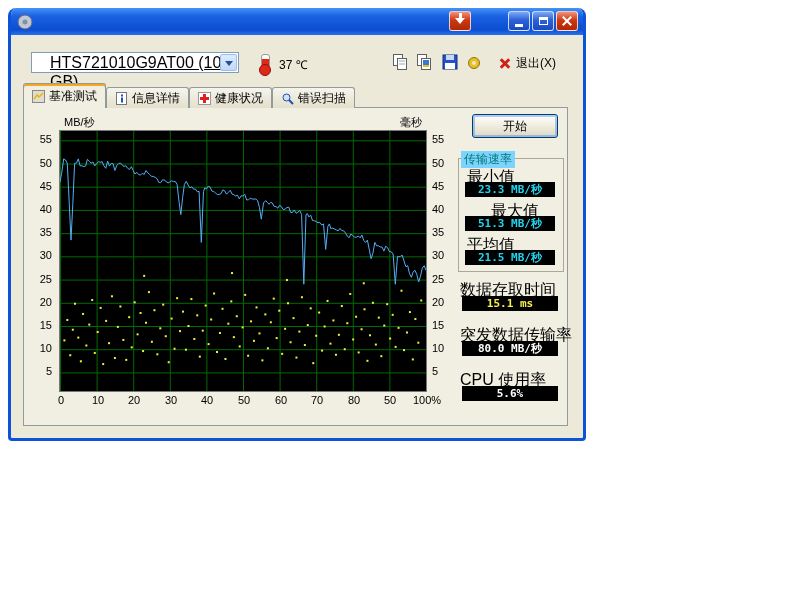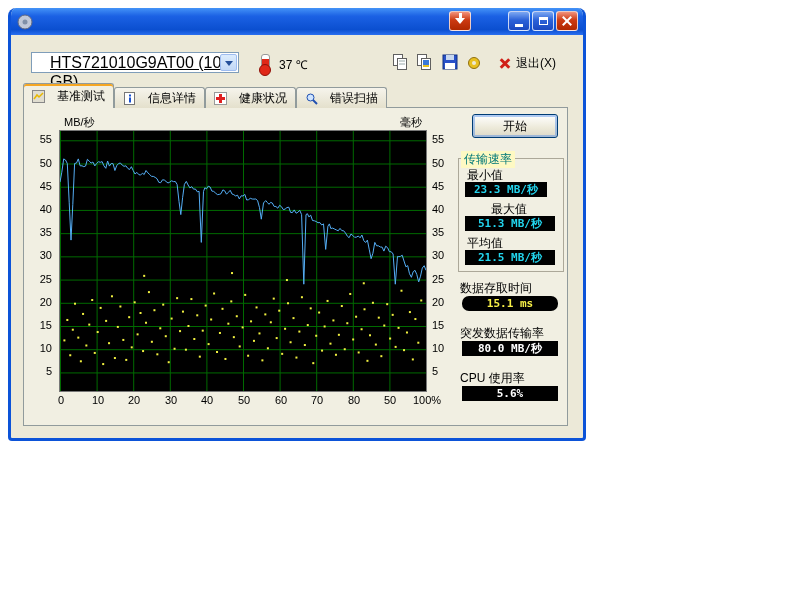--- a/index.html
+++ b/index.html
@@ -40,44 +40,44 @@
   .temp-label{position:absolute;left:268px;top:48px;font-size:12px;}
   .icon-btn{position:absolute;top:43px;width:22px;height:22px;display:flex;align-items:center;
             justify-content:center;cursor:pointer;}
   .exit-btn{position:absolute;left:488px;top:45px;height:20px;display:flex;align-items:center;
             gap:5px;cursor:pointer;font-size:12px;}
   .xicon{position:relative;width:12px;height:12px;}
   .xicon::before,.xicon::after{content:"";position:absolute;left:0;top:5px;width:12px;height:3px;background:#d02018;}
   .xicon::before{transform:rotate(45deg);} .xicon::after{transform:rotate(-45deg);}
   
   .tabstrip{position:absolute;left:12px;top:76px;height:24px;display:flex;align-items:flex-end;z-index:3;}
-  .tab{display:flex;align-items:center;gap:12px;padding:0 8px;border:1px solid #919b9c;border-bottom:none;
+  .tab{display:flex;align-items:center;gap:4px;padding:0 8px;border:1px solid #919b9c;border-bottom:none;
        border-radius:3px 3px 0 0;height:20px;font-size:12px;cursor:pointer;
        background:linear-gradient(180deg,#f6f4ec,#e4e0cc);}
   .tab.active{height:24px;background:#f1efe2;box-shadow:inset 0 2px 0 #f5a623;}
   
   .tabpage{position:absolute;left:12px;top:99px;width:545px;height:319px;background:#f1efe2;
            border:1px solid #919b9c;box-sizing:border-box;z-index:2;}
   .axis-title{position:absolute;font-size:11px;}
   .chart-frame{position:absolute;left:35px;top:22px;width:366px;height:260px;border:1px solid #777;
                box-sizing:content-box;}
   #left-axis{position:absolute;left:2px;top:22px;width:30px;height:260px;}
   #left-axis span{display:block;width:100%;text-align:right;box-sizing:border-box;padding-right:2px;}
   #right-axis{position:absolute;left:404px;top:22px;width:34px;height:260px;}
   #x-axis{position:absolute;left:35px;top:286px;width:370px;height:13px;}
   
   .start-btn{position:absolute;left:448px;top:6px;width:84px;height:22px;
              background:linear-gradient(180deg,#ffffff,#ece9d8 60%,#dcd8c8);
              border:1px solid #003c74;border-radius:3px;font-size:12px;
              box-shadow:inset 0 0 0 2px rgba(80,140,230,.45);cursor:pointer;
              display:flex;align-items:center;justify-content:center;}
   
-  .lbl{position:absolute;font-size:12px;white-space:nowrap;}
+  .lbl{position:absolute;font-size:16px;white-space:nowrap;}
   .group{position:absolute;left:434px;top:50px;width:104px;height:112px;border:1px solid #aca899;}
-  .group-caption{position:absolute;left:2px;top:-8px;background:#fef9c3;padding:0 3px;
+  .group-caption{position:absolute;left:2px;top:-8px;background:#7dd3fc;padding:0 3px;
                  color:#007878;font-size:12px;white-space:nowrap;}
   .vbox{position:absolute;height:15px;width:96px;background:#000;display:flex;align-items:center;
         justify-content:center;font:bold 11px "DejaVu Sans Mono",monospace;}
   .v-cyan{color:#22d5ee;} .v-yellow{color:#f8f048;} .v-white{color:#ffffff;}
 </style>
 </head>
 <body>
 
 <div class="canvas">
   <div class="window">
@@ -382,29 +382,29 @@
           <span style="position: absolute; font: 11px &quot;Liberation Sans&quot;, sans-serif; color: rgb(0, 0, 0); left: 352px; top: 0px; width: 32px; text-align: center;">100%</span>
         </div>
 
       <div class="start-btn">
         <span>开始</span>
       </div>
 
       <div class="group">
         <span class="group-caption">传输速率</span>
         <div class="lbl" style="left:8px;top:8px;">最小值</div>
-        <div class="vbox v-cyan" style="left:6px;top:23px;width:82px;">23.3 MB/秒</div>
+        <div class="vbox v-cyan" style="left:6px;top:23px;width:90px;">23.3 MB/秒</div>
         <div class="lbl" style="left:12px;top:42px;margin-left:20px;">最大值</div>
         <div class="vbox v-cyan" style="left:6px;top:57px;width:90px;">51.3 MB/秒</div>
         <div class="lbl" style="left:8px;top:76px;">平均值</div>
         <div class="vbox v-cyan" style="left:6px;top:91px;width:90px;">21.5 MB/秒</div>
       </div>
 
       <div class="lbl" style="left:436px;top:172px;">数据存取时间</div>
-      <div class="vbox v-yellow" style="left:438px;top:188px;border-radius:7px;">15.1 ms</div>
+      <div class="vbox v-yellow" style="left:438px;top:188px;">15.1 ms</div>
 
       <div class="lbl" style="left:436px;top:217px;">突发数据传输率</div>
       <div class="vbox v-white" style="left:438px;top:233px;">80.0 MB/秒</div>
 
       <div class="lbl" style="left:436px;top:262px;">CPU 使用率</div>
       <div class="vbox v-white" style="left:438px;top:278px;">5.6%</div>
     </div>
   </div>
 </div>
 

